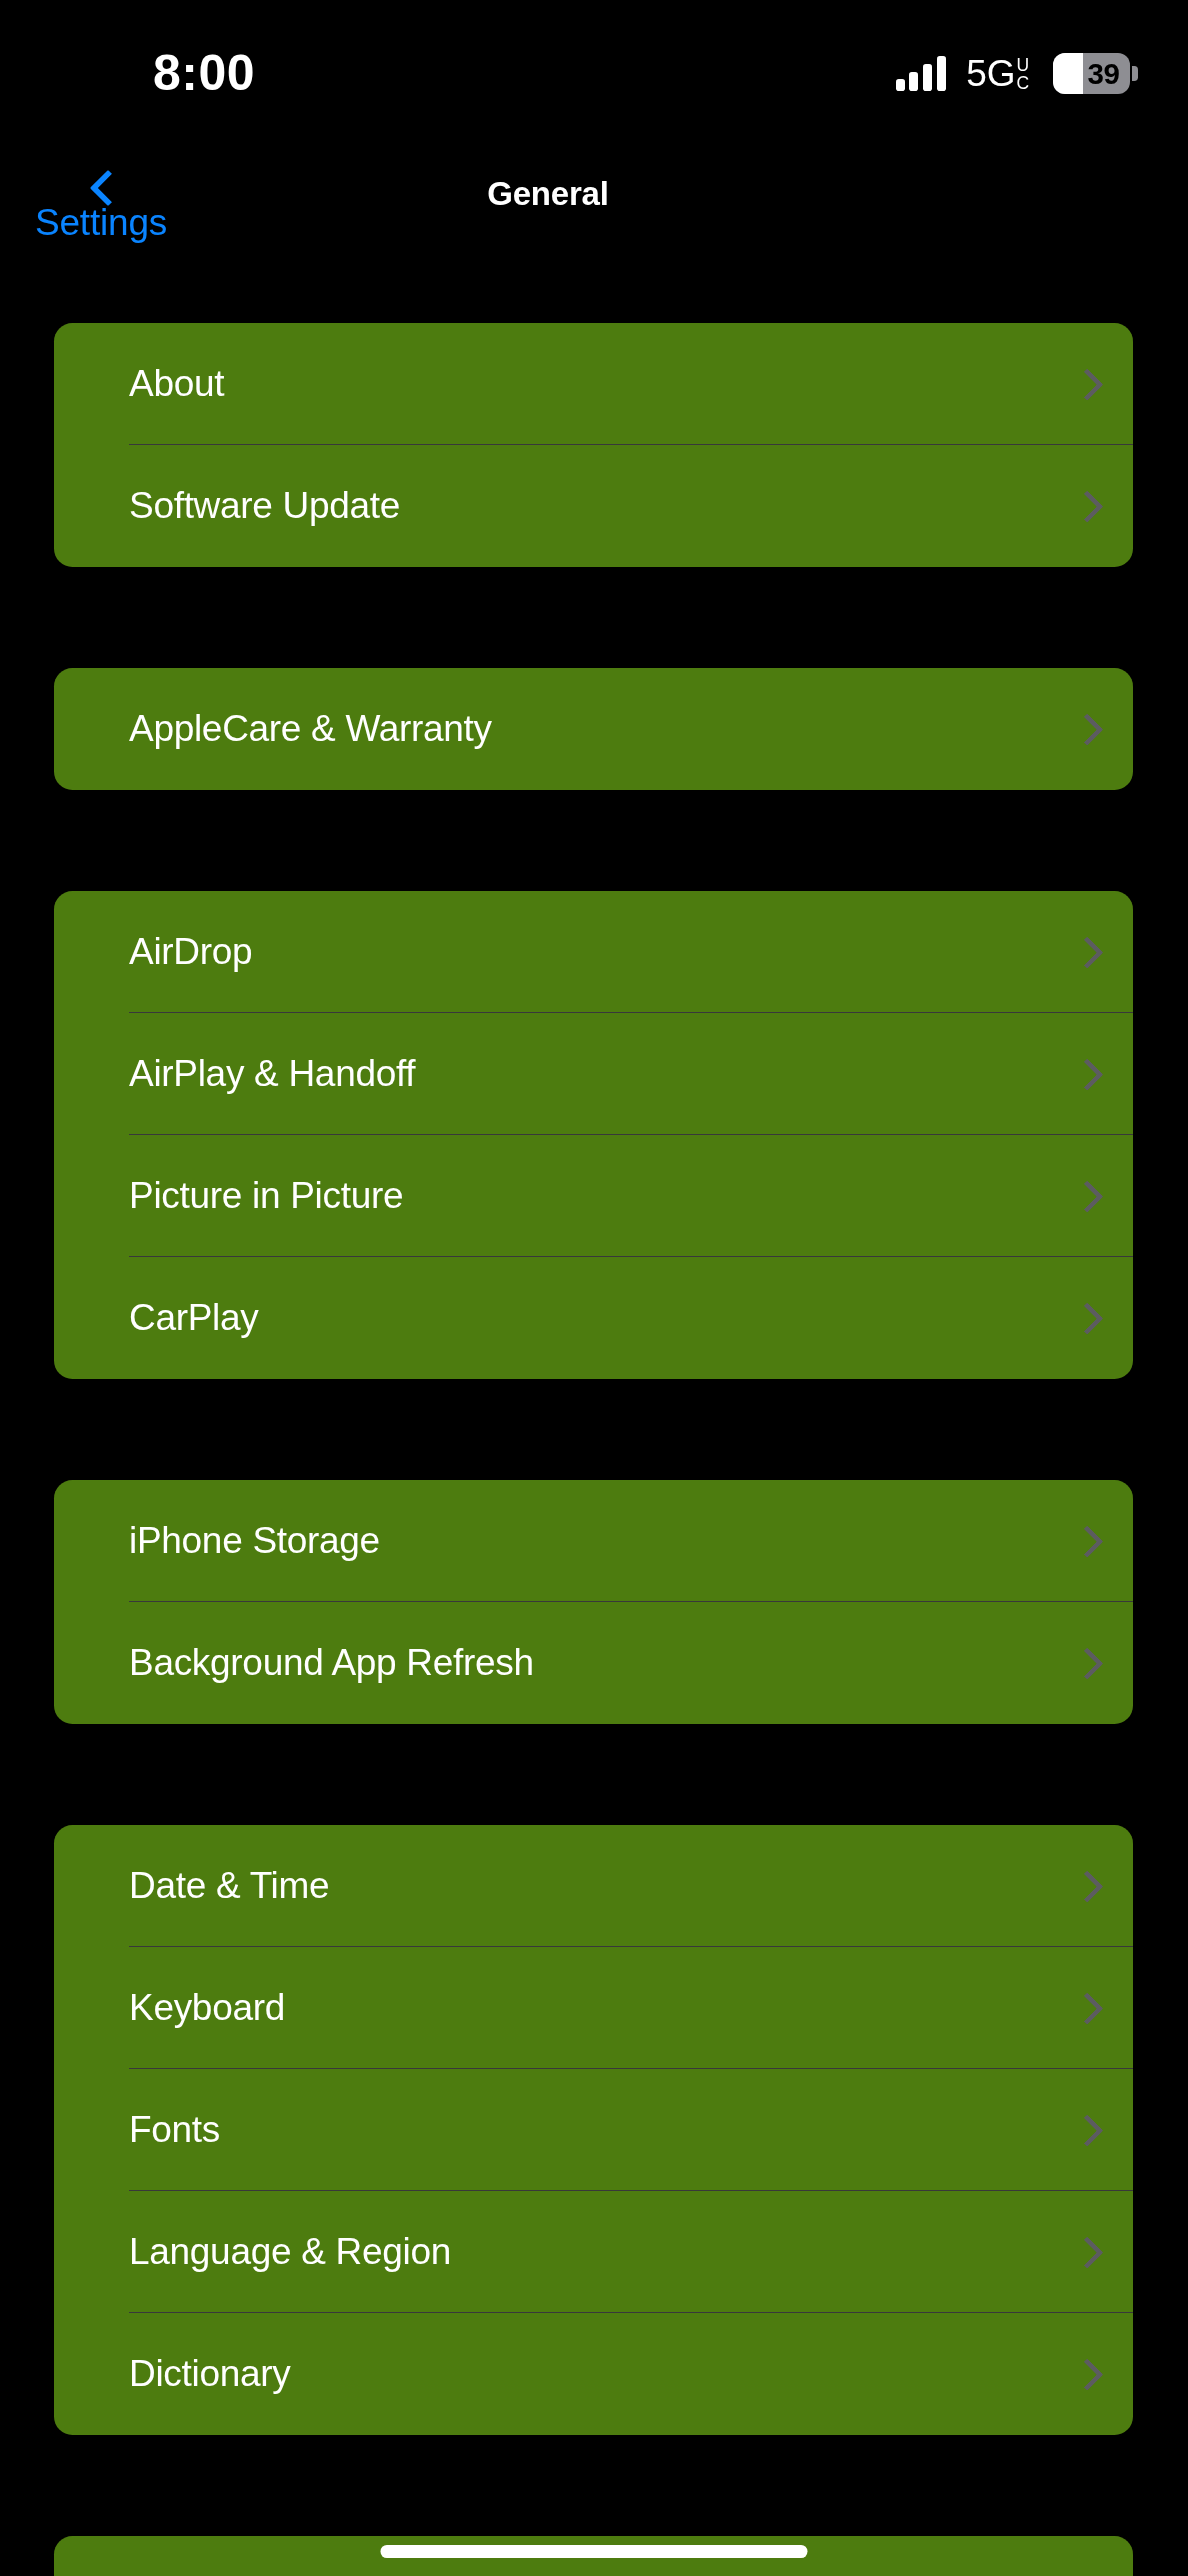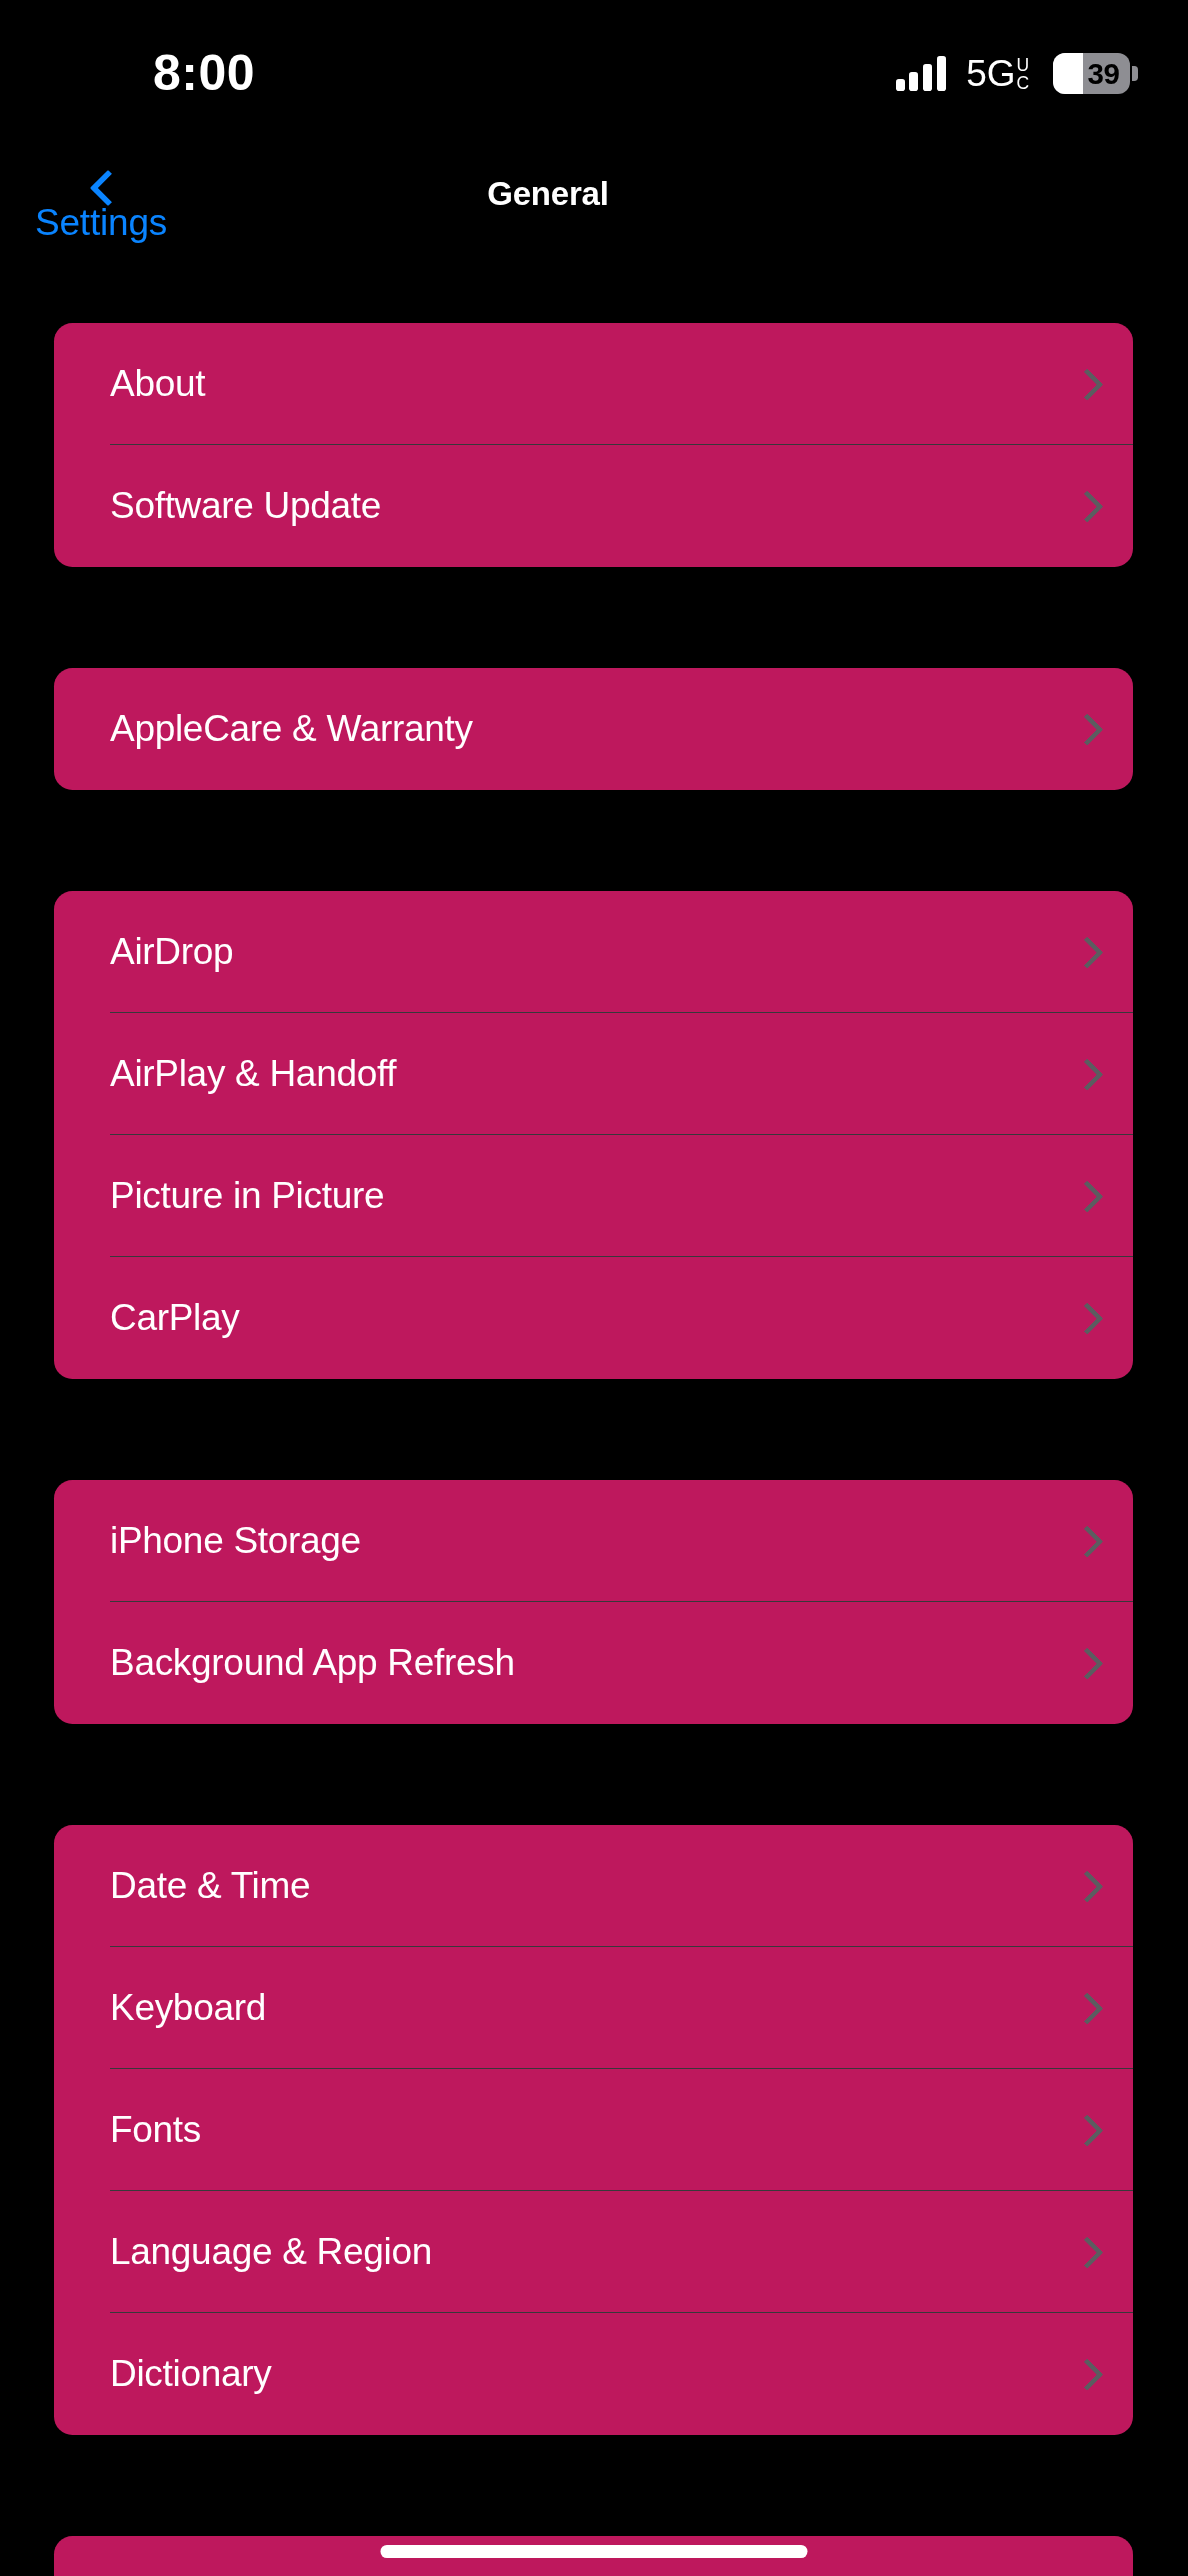--- a/index.html
+++ b/index.html
@@ -100,24 +100,25 @@
     text-align:center;
     color:#FFFFFF; font-size:33px; font-weight:bold;
     letter-spacing:-0.2px;
   }
 
   
   .list{
     position:absolute; top:323px; left:54px; width:1079px;
   }
   .group{
-    background:#be185d;
+    background:#4d7c0f;
     border-radius:18.4px;
     overflow:hidden;
     margin-bottom:101px;
+    padding-left:19px;
   }
   .row{
     position:relative;
     height:122px;
     display:flex; align-items:center;
     padding-left:56px; padding-right:31px;
     cursor:pointer;
   }
   .row-label{
     color:#FFFFFF;

